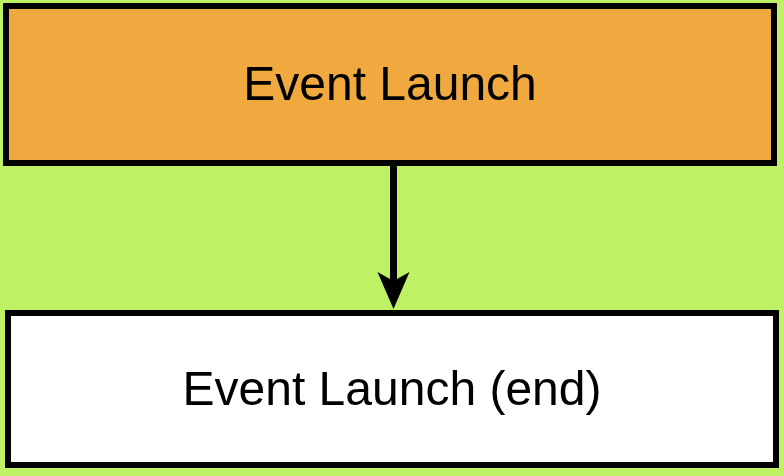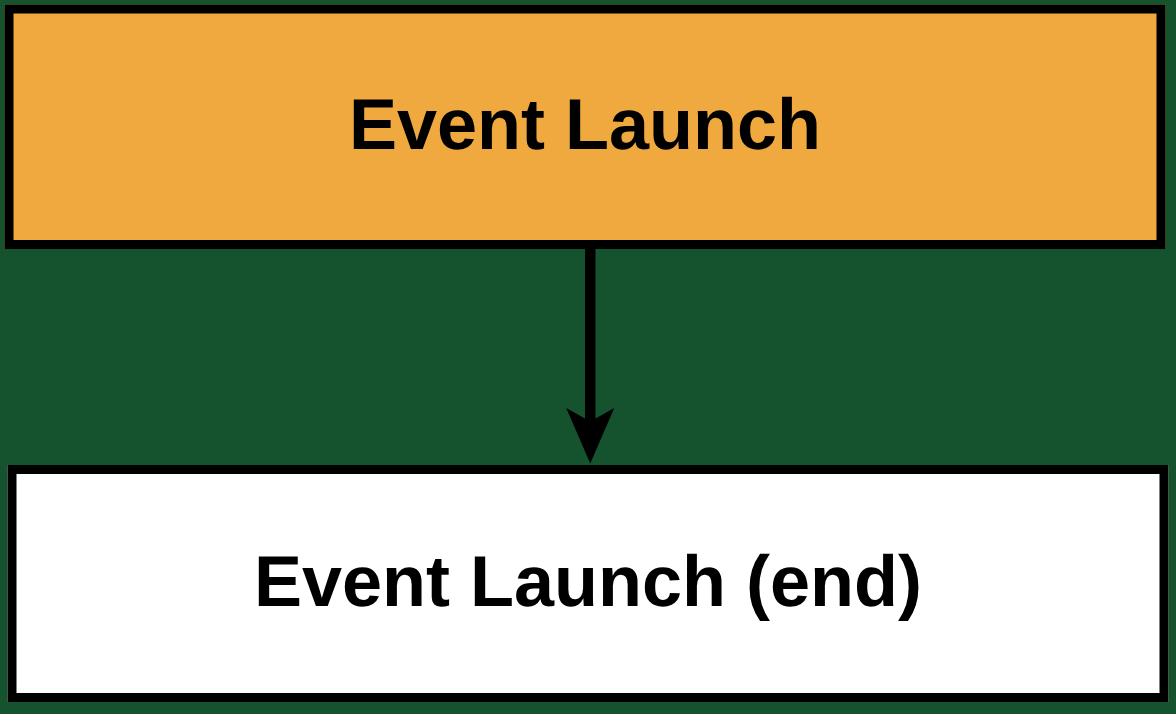--- a/index.html
+++ b/index.html
@@ -8,23 +8,22 @@
     padding: 0;
     background: #ffffff;
   }
   body {
     font-family: "Liberation Sans", sans-serif;
   }
   #diagram-canvas {
     position: relative;
     width: 784px;
     height: 476px;
-    background: #14532d;
+    background: #bef264;
     overflow: hidden;
-    font-weight: bold;
   }
   .node {
     position: absolute;
     box-sizing: border-box;
     border: 6px solid #000000;
     display: flex;
     align-items: center;
     justify-content: center;
     text-align: center;
   }

